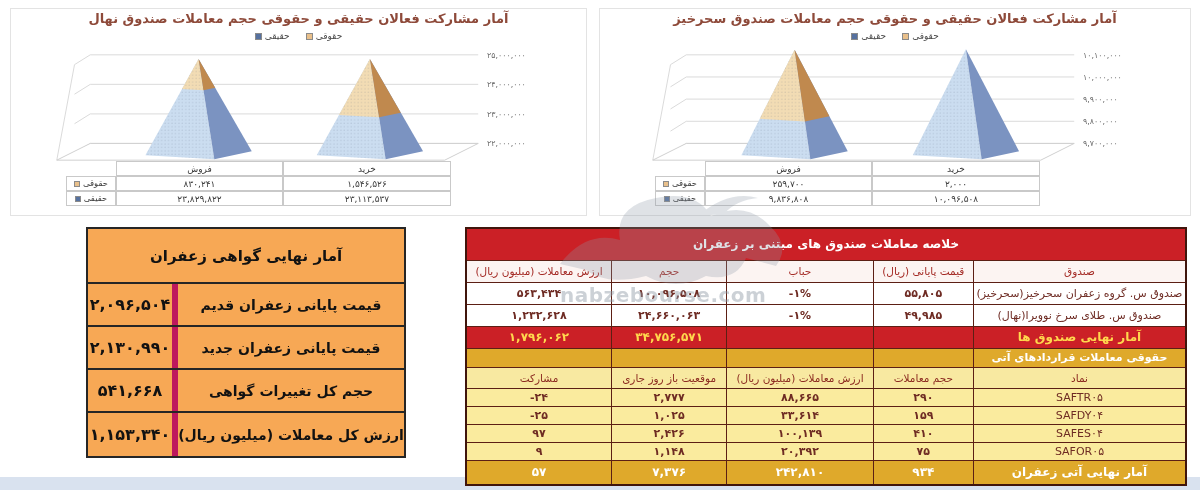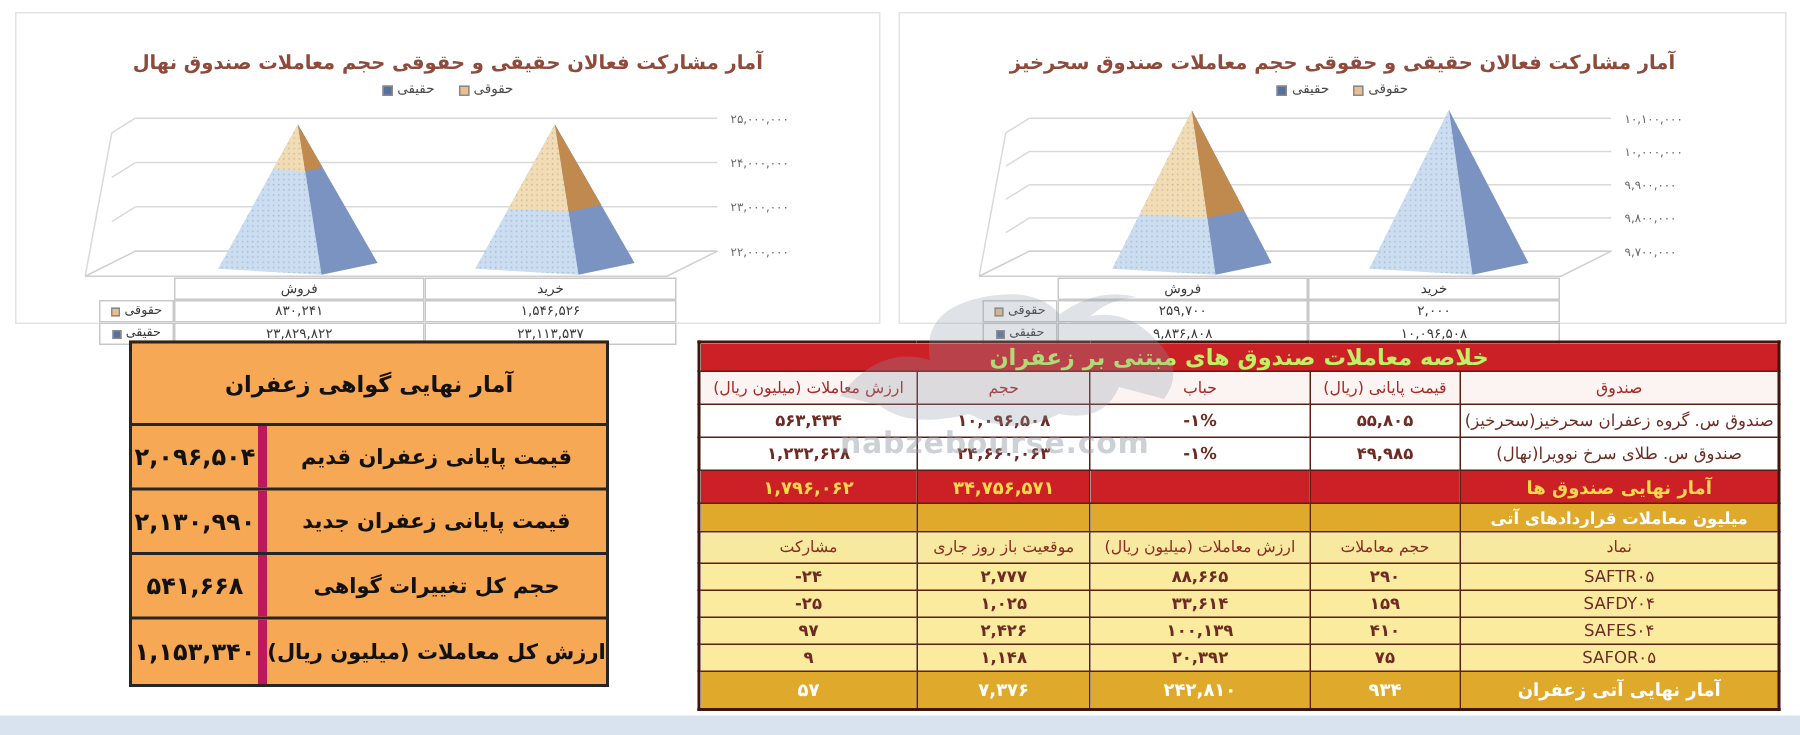--- a/index.html
+++ b/index.html
@@ -3,21 +3,21 @@
 <meta charset="utf-8">
 <style>
   * { margin:0; padding:0; box-sizing:border-box; }
   body { background:#fff; font-family:"DejaVu Sans", sans-serif; }
   .page { position:relative; width:1200px; height:490px; background:#ffffff; overflow:hidden; }
 
   
   .panel { position:absolute; top:8px; height:208px; background:#fff; border:1px solid #e3e3e3; }
   .panel-left  { left:10px;  width:577px; }
   .panel-right { left:599px; width:592px; }
-  .c-title { margin-top:26px; text-align:center; direction:rtl; color:#8E4A3A; font-weight:bold; font-size:13px; }
+  .c-title { margin-top:2px; text-align:center; direction:rtl; color:#8E4A3A; font-weight:bold; font-size:13px; }
   .c-legend { display:flex; justify-content:center; align-items:center; gap:16px; direction:rtl; margin-top:4px; font-size:9px; color:#4a4a4a; height:12px; }
   .leg-item { display:flex; align-items:center; gap:3px; }
   .leg-key { width:7px; height:7px; border:1px solid #8a8a8a; display:inline-block; }
   .key-orange { background:#E9C08B; }
   .key-blue   { background:#56719F; }
   .c-plot { height:128px; margin-top:1px; }
   .c-plot svg { display:block; margin:0 auto; }
   .c-table { direction:ltr; display:grid; grid-template-columns:50px 167px 168px; margin:-10px 0 16px 55px; font-size:9px; color:#3a3a3a; }
   .c-table .cell { border:1px solid #c9c9c9; background:#fff; text-align:center; padding:1px 0; height:15px; line-height:13px; }
   .c-table .blank { border:none; background:transparent; }
@@ -30,21 +30,21 @@
   .s-row { display:flex; height:43px; border-bottom:2px solid #262626; }
   .s-row:last-child { border-bottom:none; }
   .s-label { width:226px; display:flex; align-items:center; justify-content:center; font-size:14px; font-weight:bold; }
   .s-value { width:90px; display:flex; align-items:center; justify-content:center; font-size:16px; font-weight:bold; border-left:none; border-right:6px solid #be185d; direction:ltr; }
   .s-row .s-label { order:0; } .s-row .s-value { order:1; }
 
   
   .funds { position:absolute; left:465px; top:227px; width:722px; border-collapse:collapse; table-layout:fixed; direction:rtl; z-index:2; }
   .funds td { border:1px solid #5C1F14; text-align:center; padding:0 2px; overflow:hidden; white-space:nowrap; }
   .funds { border:2px solid #40150c; }
-  .f-title td { background:#CB2026; color:#bef264; font-weight:bold; font-size:15px; height:16px; }
+  .f-title td { background:#CB2026; color:#ffffff; font-weight:bold; font-size:12px; height:32px; }
   .f-head  td { background:#FCF4F2; color:#A42A25; font-size:10.5px; height:22px; }
   .f-row   td { background:#ffffff; color:#6E2B23; font-size:11px; height:22px; }
   .f-row td.num, .f-frow td.num { font-weight:bold; }
   .f-sum   td { background:#CB2026; color:#FFD84D; font-weight:bold; font-size:12px; height:22px; }
   .f-gold  td { background:#DFA92B; color:#ffffff; font-weight:bold; font-size:11px; height:19px; }
   .f-fhead td { background:#F8E9A1; color:#8C2B21; font-size:10.5px; height:21px; }
   .f-frow  td { background:#FAEB9E; color:#6E2B23; font-size:11px; height:18px; }
   .f-fsum  td { background:#DFA92B; color:#ffffff; font-weight:bold; font-size:12px; height:25px; }
   .ltr { direction:ltr; }
 
@@ -244,21 +244,21 @@
       <td class="num">۱,۲۳۲,۶۲۸</td>
     </tr>
     <tr class="f-sum">
       <td>آمار نهایی صندوق ها</td>
       <td></td>
       <td></td>
       <td>۳۴,۷۵۶,۵۷۱</td>
       <td>۱,۷۹۶,۰۶۲</td>
     </tr>
     <tr class="f-gold">
-      <td>میلیون معاملات قراردادهای آتی</td>
+      <td>حقوقی معاملات قراردادهای آتی</td>
       <td></td>
       <td></td>
       <td></td>
       <td></td>
     </tr>
     <tr class="f-fhead">
       <td>نماد</td>
       <td>حجم معاملات</td>
       <td>ارزش معاملات (میلیون ریال)</td>
       <td>موقعیت باز روز جاری</td>

